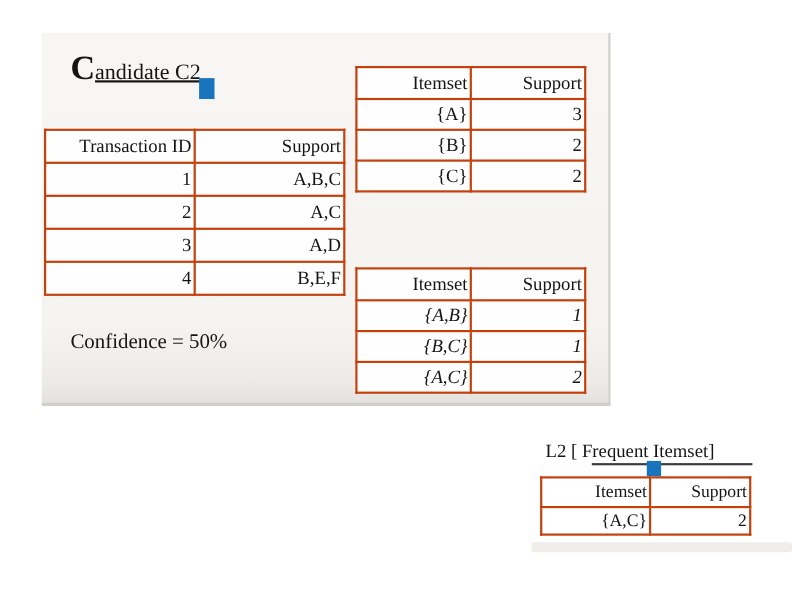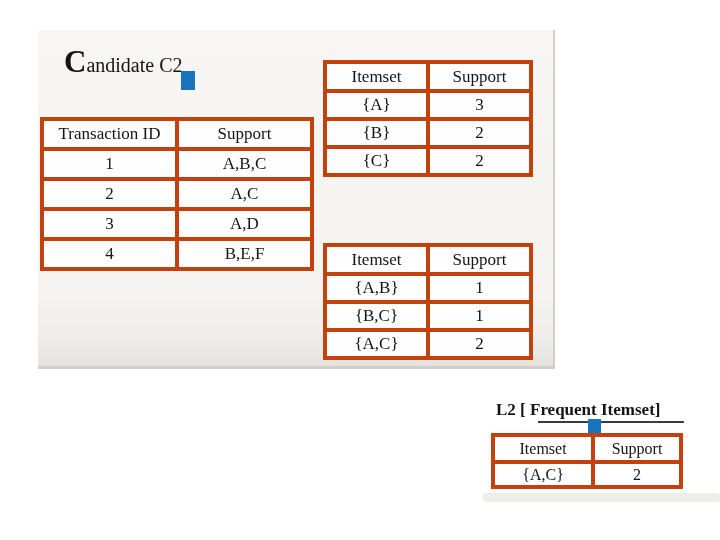--- a/index.html
+++ b/index.html
@@ -10,52 +10,52 @@
   }
   
   .panel{
     position:absolute;left:38px;top:30px;width:515px;height:336px;
     background:linear-gradient(180deg,#f7f6f4 0%,#f4f3f0 80%,#ecebe8 94%,#e3e2df 100%);
     border-right:2px solid #d0cfcc;
     border-bottom:3px solid #cfcecb;
   }
   .slide-title{position:absolute;left:64px;top:46px;white-space:nowrap;}
   .slide-title .dropcap{font-size:31px;font-weight:bold;line-height:31px;}
-  .slide-title .rest{font-size:20px;}
+  .slide-title .rest{font-size:20px;text-decoration:underline;}
   .sq{position:absolute;background:var(--accent,#1874bd);}
   .sq1{left:181px;top:71px;width:14px;height:19px;}
   .sq2{left:588px;top:419px;width:13px;height:16px;}
 
   table{
     position:absolute;border-collapse:collapse;table-layout:fixed;
     background:#fefefe;border:2px solid #474747;
   }
   th,td{
-    border:4px solid #c2410c;text-align:center;vertical-align:middle;
+    border:2px solid #c2410c;text-align:right;vertical-align:middle;
     font-weight:normal;padding:0 2px;overflow:hidden;white-space:nowrap;
   }
   .t-trans{left:40px;top:117px;width:274px;font-size:17px;}
   .t-trans tr{height:30px;}
   .t-c1{left:323px;top:60px;width:210px;font-size:17px;}
   .t-c1 thead tr{height:29px;}
   .t-c1 tbody tr{height:28px;}
   .t-c2{left:323px;top:243px;width:210px;font-size:17px;}
   .t-c2 thead tr{height:29px;}
-  .t-c2 tbody tr{height:28px;}
+  .t-c2 tbody tr{height:28px;font-style:italic;}
   .t-l2{left:491px;top:433px;width:192px;font-size:16px;background:#fff;}
   .t-l2 thead tr{height:27px;}
   .t-l2 tbody tr{height:25px;}
   .t-l2 th:first-child, .t-l2 td:first-child{width:49%;}
 
   .support-text{
     position:absolute;left:64px;top:297px;font-size:19px;line-height:27px;
     white-space:nowrap;
   }
   .l2-label{
-    position:absolute;left:496px;top:400px;font-size:17px;font-weight:bold;
+    position:absolute;left:496px;top:400px;font-size:17px;font-weight:normal;
     white-space:nowrap;
   }
   .l2-underline{
     position:absolute;left:538px;top:421px;width:146px;height:2px;background:#3c3c3c;
   }
   .shadow-strip{
     position:absolute;left:483px;top:493px;width:237px;height:9px;
     background:#eeedea;border-radius:3px;
   }
 </style>
@@ -136,20 +136,21 @@
         <td>1</td>
       </tr>
       <tr>
         <td>{A,C}</td>
         <td>2</td>
       </tr>
     </tbody>
   </table>
 
 <div class="support-text">
+  <div>Confidence = 50%</div>
 </div>
 
 <div class="l2-label">L2 [ Frequent Itemset]</div>
 <div class="l2-underline"></div>
 <div class="sq sq2"></div>
 
 <table class="t-l2">
     <thead>
       <tr>
         <th>Itemset</th>

